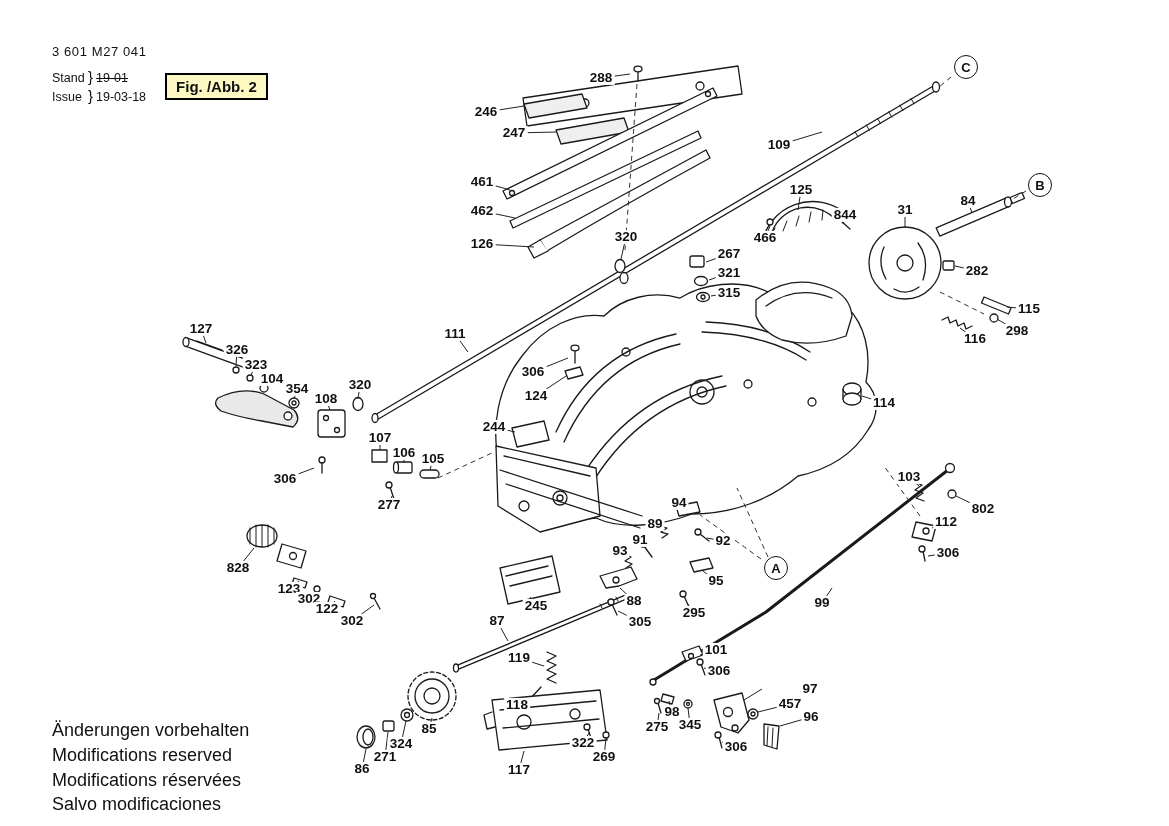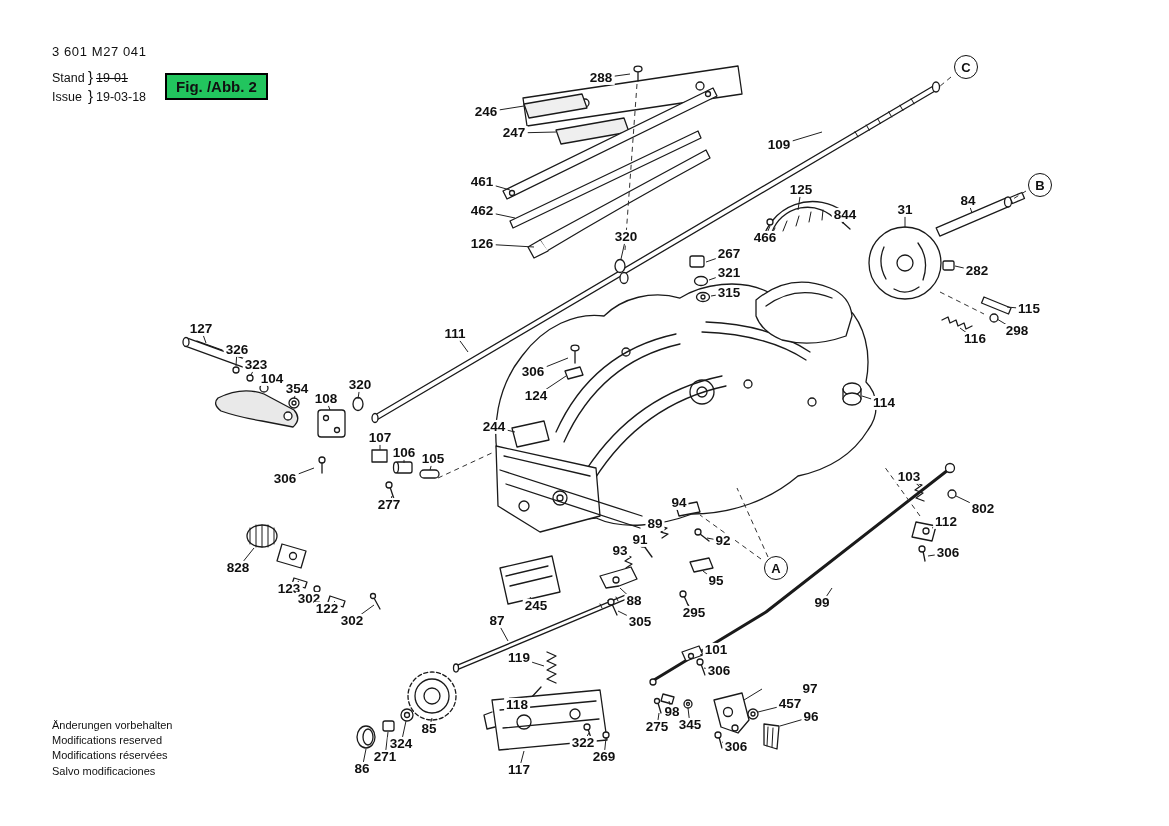--- a/index.html
+++ b/index.html
@@ -12,22 +12,22 @@
   .callout{position:absolute;transform:translate(-50%,-50%);width:22px;height:22px;border:1.6px solid #111;
            border-radius:50%;background:#fff;display:flex;align-items:center;justify-content:center;
            font-size:13px;font-weight:700;}
   .header{position:absolute;left:52px;top:44px;}
   .partno{font-size:13px;letter-spacing:.6px;margin-bottom:9px;}
   .rev{display:flex;align-items:center;gap:19px;}
   .revrow{display:flex;align-items:baseline;font-size:12.5px;line-height:1.25;}
   .revrow .lbl{display:inline-block;width:36px;}
   .brace{font-size:15px;margin-right:3px;}
   .strike{text-decoration:line-through;}
-  .figbox{border:2px solid #000;padding:3px 9px;font-weight:700;font-size:15px;background:#22c55e;}
-  .footer{position:absolute;left:52px;top:718px;font-size:11px;line-height:1.38;}
+  .figbox{border:2px solid #000;padding:3px 9px;font-weight:700;font-size:15px;background:#fef9c3;}
+  .footer{position:absolute;left:52px;top:718px;font-size:18px;line-height:1.38;}
   #leaders line{stroke:#222;stroke-width:1;}
 </style>
 </head>
 <body>
 
 <div id="stage">
 
   <svg id="drawing" width="1169" height="826" viewBox="0 0 1169 826" xmlns="http://www.w3.org/2000/svg">
     <g fill="none" stroke="#1a1a1a" stroke-width="1.3" stroke-linecap="round" stroke-linejoin="round">
 

